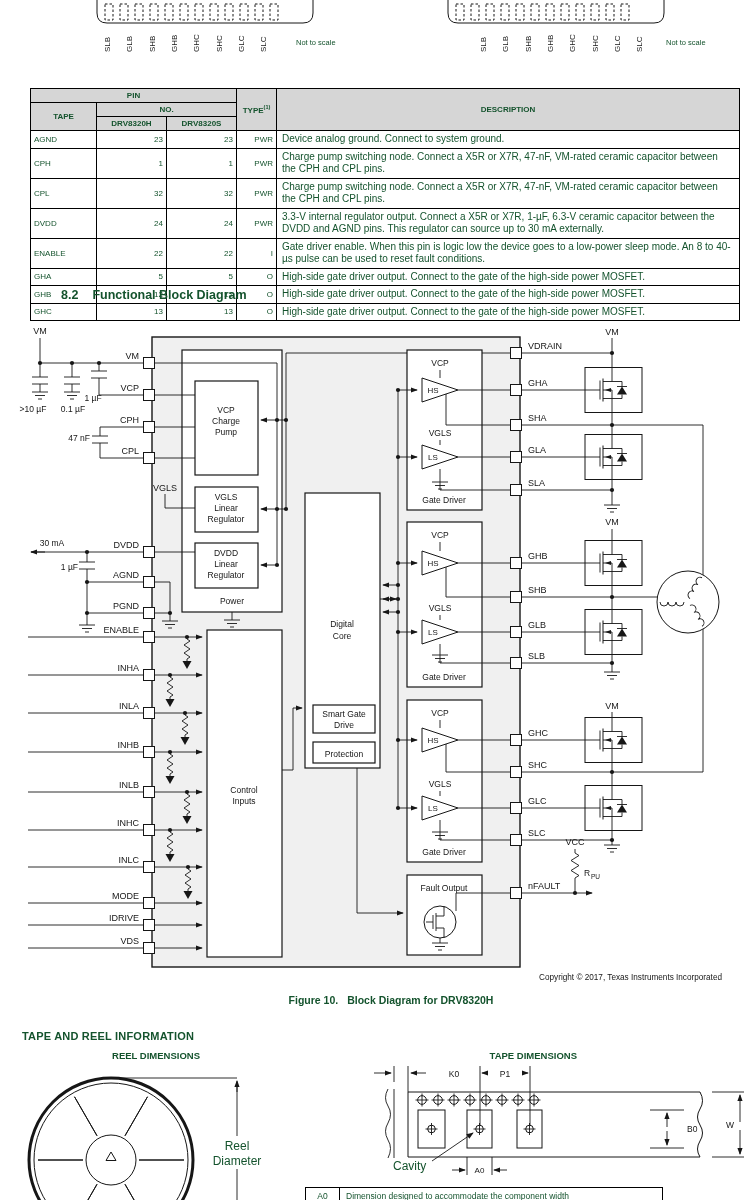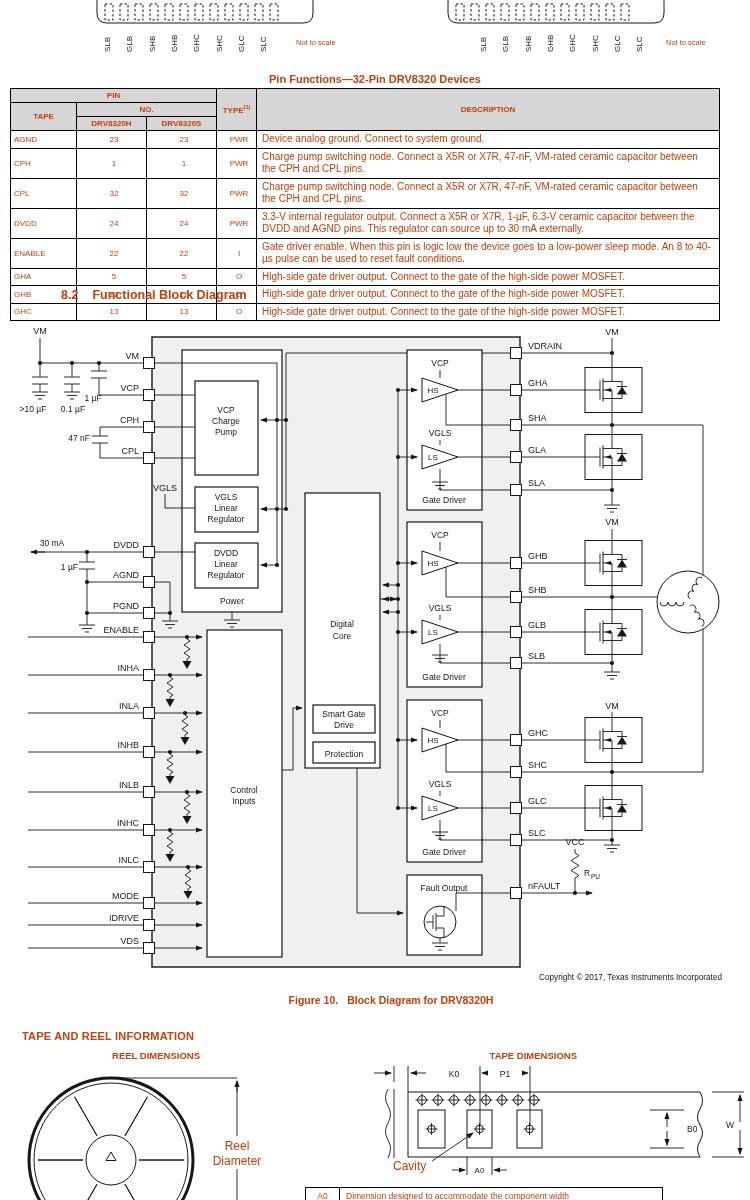--- a/index.html
+++ b/index.html
@@ -1,34 +1,34 @@
 <!DOCTYPE html>
 <html><head>
 <meta charset="utf-8">
 <style>
   html,body{margin:0;padding:0;background:#fff;}
   #page{position:relative;width:744px;height:1200px;overflow:hidden;background:#fff;
-        font-family:"Liberation Sans",sans-serif;color:#c2410c;}
+        font-family:"Liberation Sans",sans-serif;color:#14532d;}
   .abs{position:absolute;}
   svg{position:absolute;left:0;overflow:hidden;}
   svg text{font-family:"Liberation Sans",sans-serif;fill:#161616;}
   #bd path,#bd line,#bd rect,#bd circle,#pk path,#pk rect,#tr path,#tr line,#tr rect,#tr circle{
       stroke:#161616;fill:none;stroke-width:1;}
   .f{fill:#161616 !important;stroke:none !important;}
   .wh{fill:#fff !important;}
   .chip{fill:#f0f0f0 !important;stroke-width:1.4 !important;}
   .bk{stroke-width:1.2 !important;fill:#fff !important;}
   .thin{stroke-width:.9 !important;}
   .thk{stroke-width:3 !important;}
   
-  #pintable{position:absolute;left:10px;top:88px;border-collapse:collapse;table-layout:fixed;}
+  #pintable{position:absolute;left:30px;top:88px;border-collapse:collapse;table-layout:fixed;}
   #pintable th,#pintable td{border:0.8px solid #000;font-size:8px;padding:1px 3px;
       vertical-align:middle;overflow:hidden;}
   #pintable th{background:#d6d6d6;text-align:center;font-weight:bold;padding:2px 2px;}
-  #pintable td.c{text-align:center;padding-left:8px;}
+  #pintable td.c{text-align:right;padding-left:8px;}
   #pintable td.d{font-size:10px;line-height:1.25;padding:2px 5px;}
   #pintable tr{height:16px;}
   sup{font-size:5.5px;}
   .h-title{font-weight:bold;text-align:center;font-size:11px;}
   .h-sec{font-weight:bold;font-size:12.5px;margin-left:39px;}
   .h-big{font-weight:bold;font-size:11px;letter-spacing:.2px;}
   .h-sub{font-weight:bold;font-size:9.5px;text-align:right;}
   .small{font-size:7.5px;}
   .cap{font-size:12px;}
   #a0row{position:absolute;left:305px;top:1187px;width:356px;height:22px;border:1.2px solid #000;
@@ -85,21 +85,20 @@
         <text x="552.9" y="52" text-anchor="start" font-size="8" transform="rotate(-90 552.9 52)">GHB</text>
         <text x="575.2" y="52" text-anchor="start" font-size="8" transform="rotate(-90 575.2 52)">GHC</text>
         <text x="597.5" y="52" text-anchor="start" font-size="8" transform="rotate(-90 597.5 52)">SHC</text>
         <text x="619.8" y="52" text-anchor="start" font-size="8" transform="rotate(-90 619.8 52)">GLC</text>
         <text x="642.1" y="52" text-anchor="start" font-size="8" transform="rotate(-90 642.1 52)">SLC</text>
       </g>
   </svg>
   <div class="abs small" style="left:296px;top:38px;">Not to scale</div>
   <div class="abs small" style="left:666px;top:38px;">Not to scale</div>
 
-  <div class="abs h-title" style="left:0;top:73px;width:750px;">Pin Functions—32-Pin DRV8320 Devices</div>
 
   <table id="pintable">
     <colgroup>
         <col style="width:66px">
         <col style="width:70px">
         <col style="width:70px">
               <col style="width:40px">
         <col style="width:463px">
       </colgroup>
     <thead>

